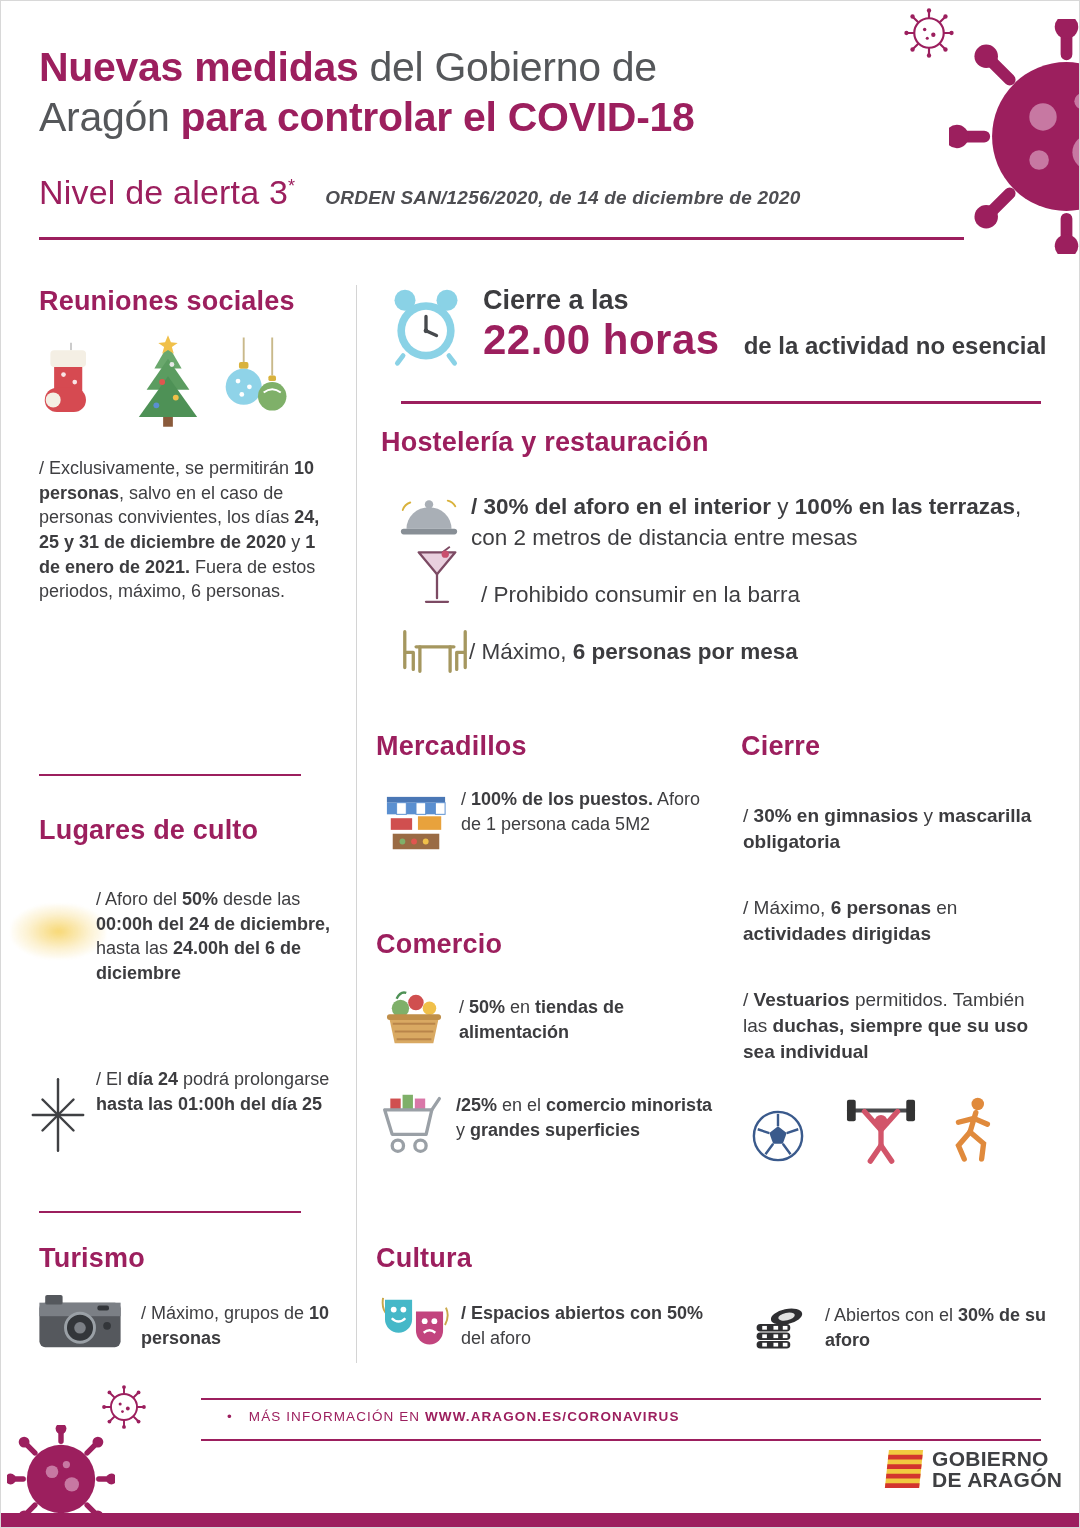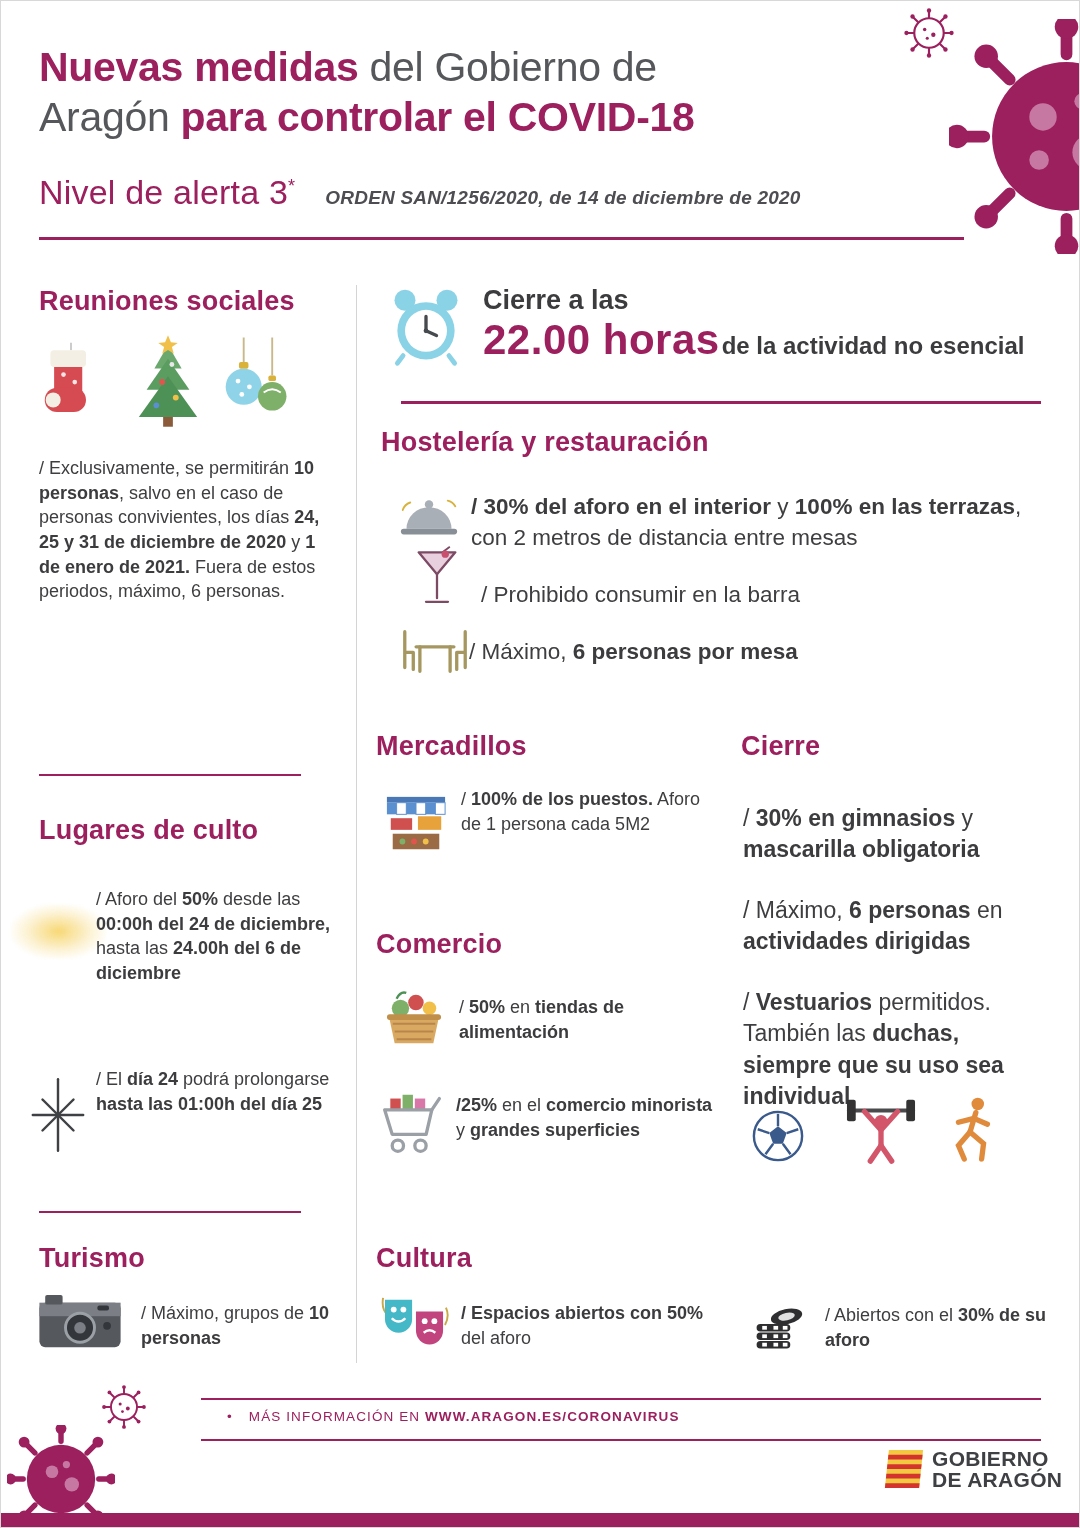--- a/index.html
+++ b/index.html
@@ -17,24 +17,24 @@
   .alert-row{display:flex;align-items:baseline;gap:30px;white-space:nowrap}
   .alert{color:var(--accent);font-size:34px;font-weight:500;letter-spacing:.2px}
   .alert sup{font-size:18px}
   .order{font-style:italic;color:#4e4e52;font-size:19px;font-weight:600;letter-spacing:.2px}
   .rule{background:var(--accent)}
   .vrule{background:#d4d4d4}
   
   .sec-h{color:var(--accent);font-weight:700;font-size:27px;letter-spacing:.2px;white-space:nowrap}
   .body-t{font-size:18px;line-height:1.37;color:var(--body)}
   .body-s{font-size:22.5px;line-height:1.38;color:var(--body)}
-  .deporte-t{font-size:23px;line-height:1.36;color:var(--body)}
+  .deporte-t{font-size:19px;line-height:1.36;color:var(--body)}
   
   .closure-intro{font-size:27px;font-weight:700;color:var(--dark)}
-  .closure-line{display:flex;align-items:baseline;gap:2px;margin-top:0px}
+  .closure-line{display:flex;align-items:baseline;gap:24px;margin-top:0px}
   .closure-time{font-size:42px;font-weight:700;color:var(--accent);letter-spacing:.5px}
   .closure-detail{font-size:24px;font-weight:700;color:var(--dark)}
   
   .info{font-size:13.5px;color:var(--accent);letter-spacing:1.1px;font-weight:500;white-space:nowrap}
   .info-link{font-weight:800}
   .info-bullet{margin-right:16px}
   .logo-text{font-size:21px;font-weight:800;color:#3f4043;line-height:1.02;letter-spacing:.3px}
   .bottom-bar{background:var(--accent);z-index:6}
   .sun{background:radial-gradient(ellipse at center, rgba(247,214,110,.95) 0%,
         rgba(250,230,170,.55) 45%, rgba(255,255,255,0) 75%);filter:blur(1px)}

